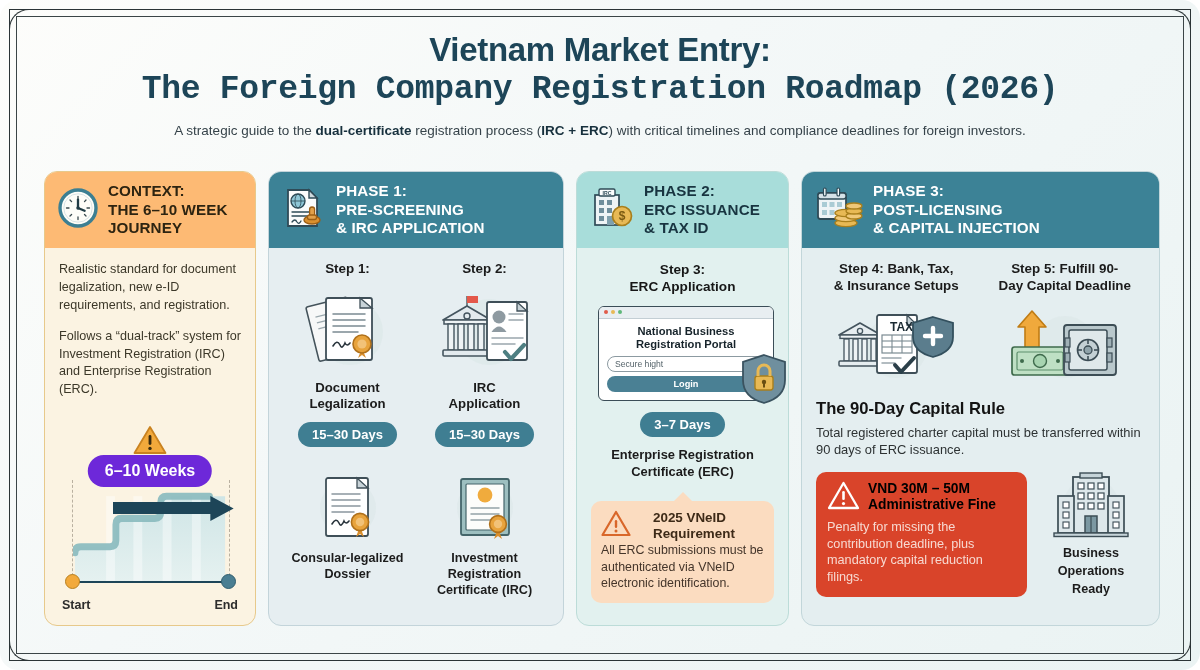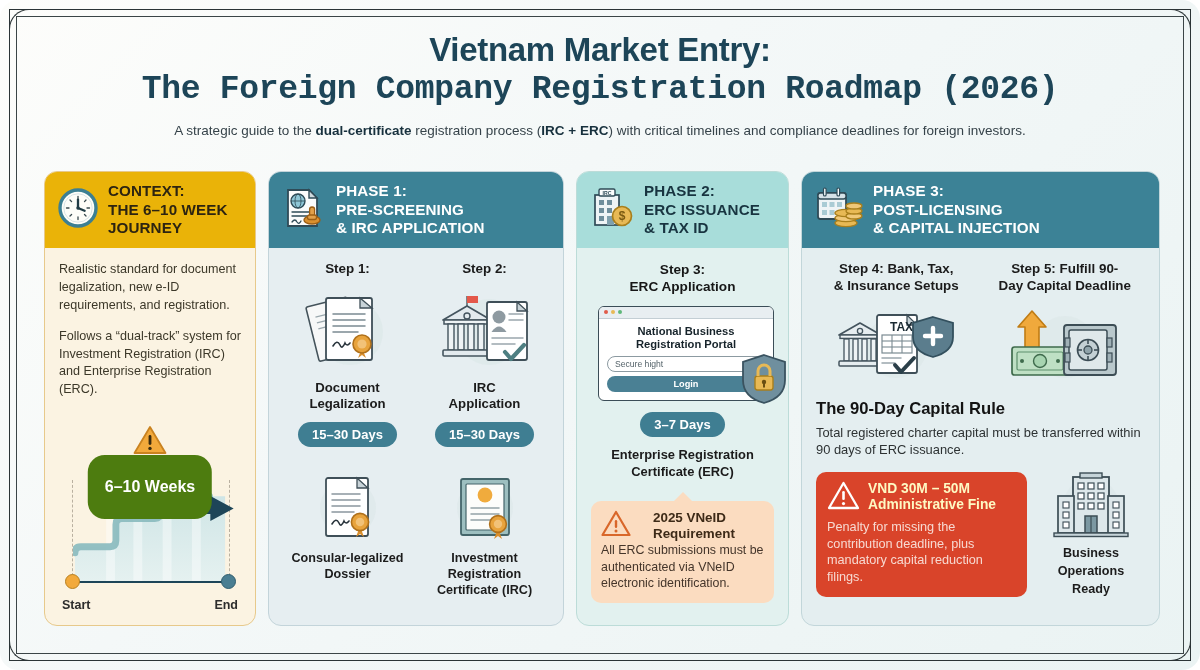--- a/index.html
+++ b/index.html
@@ -66,30 +66,30 @@
     min-height: 76px;
   }
   .panel-head .ht {
     font-size: 15.2px; font-weight: bold; line-height: 1.21;
     letter-spacing: 0.1px;
   }
   .panel-body { flex: 1; padding: 13px 14px 12px; position: relative; }
 
   
   #panel-context { width: 212px; background: #fbf3e2; border: 1.5px solid #e7c98b; }
-  #panel-context .panel-head { background: #eab308; }
+  #panel-context .panel-head { background: #fdba74; }
   #panel-context .ht { color: #2d2411; }
   .ctx-p { font-size: 12.6px; color: #3c3829; line-height: 1.42; margin-bottom: 13px; }
 
   
   .chart-wrap { position: absolute; left: 13px; right: 13px; bottom: 10px; height: 190px; }
   .weeks-pill {
     position: absolute; left: 50%; transform: translateX(-50%); top: 30px;
-    background: #4d7c0f; color: #fff; font-size: 16px; font-weight: bold;
-    padding: 23px 17px; border-radius: 17px; white-space: nowrap; z-index: 4;
+    background: #6d28d9; color: #fff; font-size: 16px; font-weight: bold;
+    padding: 7px 17px; border-radius: 17px; white-space: nowrap; z-index: 4;
   }
   .warn-tri { position: absolute; left: 50%; transform: translateX(-50%); top: 0px; z-index: 5; }
   .chart-box {
     position: absolute; left: 14px; right: 12px; bottom: 34px; top: 55px;
     border-left: 1.4px dashed #b9b0a0; border-right: 1.4px dashed #b9b0a0;
   }
   .axis-line {
     position: absolute; left: 14px; right: 12px; bottom: 32px;
     height: 2.4px; background: #1d4558; border-radius: 2px;
   }
@@ -148,21 +148,21 @@
   .co-body { font-size: 12.4px; color: #44352a; line-height: 1.33; }
 
   
   .p3-rule-title { font-size: 16.6px; font-weight: bold; color: #131313; margin-top: 2px; }
   .p3-rule-body { font-size: 12.9px; color: #2d3233; line-height: 1.36; margin-top: 5px; }
   .p3-bottom { display: flex; gap: 10px; align-items: flex-start; margin-top: 13px; }
   .callout-red {
     flex: 1; background: #d9442a; border-radius: 10px; padding: 9px 11px 11px;
   }
   .cr-head { display: flex; gap: 8px; align-items: flex-start; }
-  .cr-title { font-size: 13.8px; font-weight: bold; color: #fef9c3; line-height: 1.2; }
+  .cr-title { font-size: 13.8px; font-weight: bold; color: #000000; line-height: 1.2; }
   .cr-body { font-size: 12.7px; color: #f7d9d1; line-height: 1.33; margin-top: 5px; }
   .p3-ready { width: 108px; text-align: center; }
   .p3-ready .cap { margin-top: 2px; }
 </style>
 </head>
 <body>
 
 <div id="stage">
 
   <div class="frame-outer"></div>

